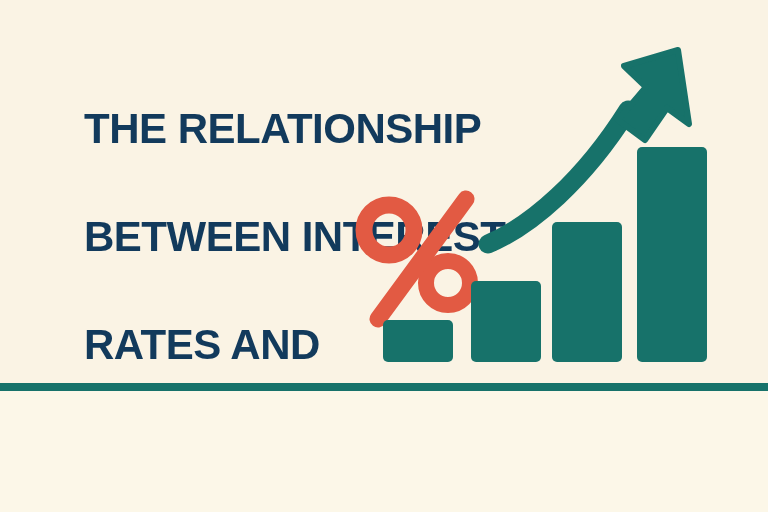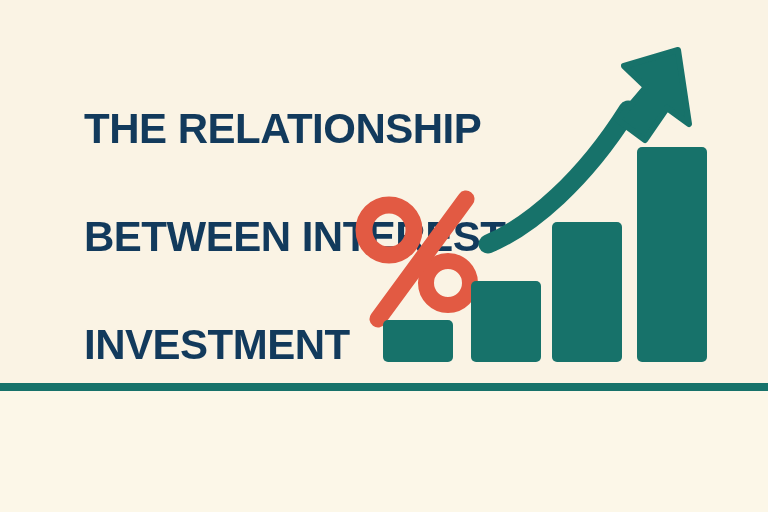--- a/index.html
+++ b/index.html
@@ -92,20 +92,21 @@
 </head>
 <body>
 
 <div class="poster">
 
   <div class="main-panel">
 
     <div class="headline">
       <span class="headline-line">THE RELATIONSHIP</span>
       <span class="headline-line">BETWEEN INTEREST</span>
+      <span class="headline-line">RATES AND</span>
       <span class="headline-line">INVESTMENT</span>
       
     </div>
 
     <div class="artwork">
       <svg viewBox="0 0 400 345" xmlns="http://www.w3.org/2000/svg" aria-hidden="true">
 
         <g>
           <path d="M 132 214
                    C 175 196, 228 150, 272 80" fill="none" stroke="#17726a" stroke-width="19" stroke-linecap="round"></path>

